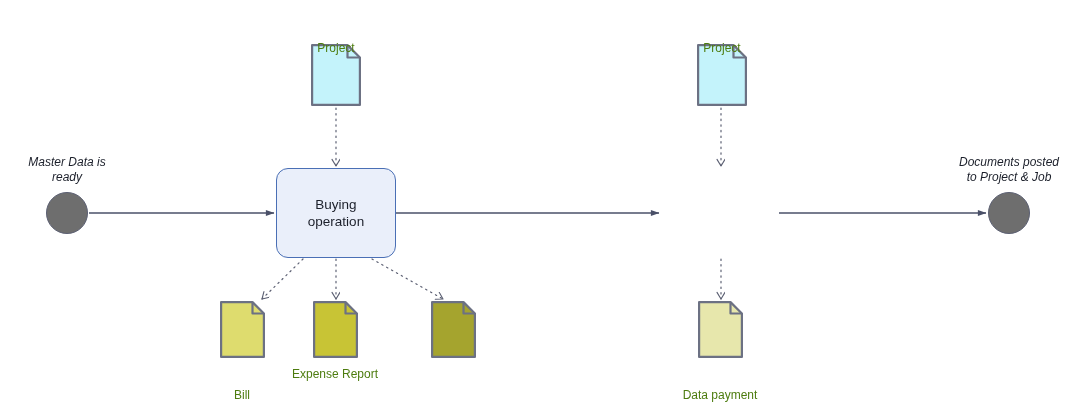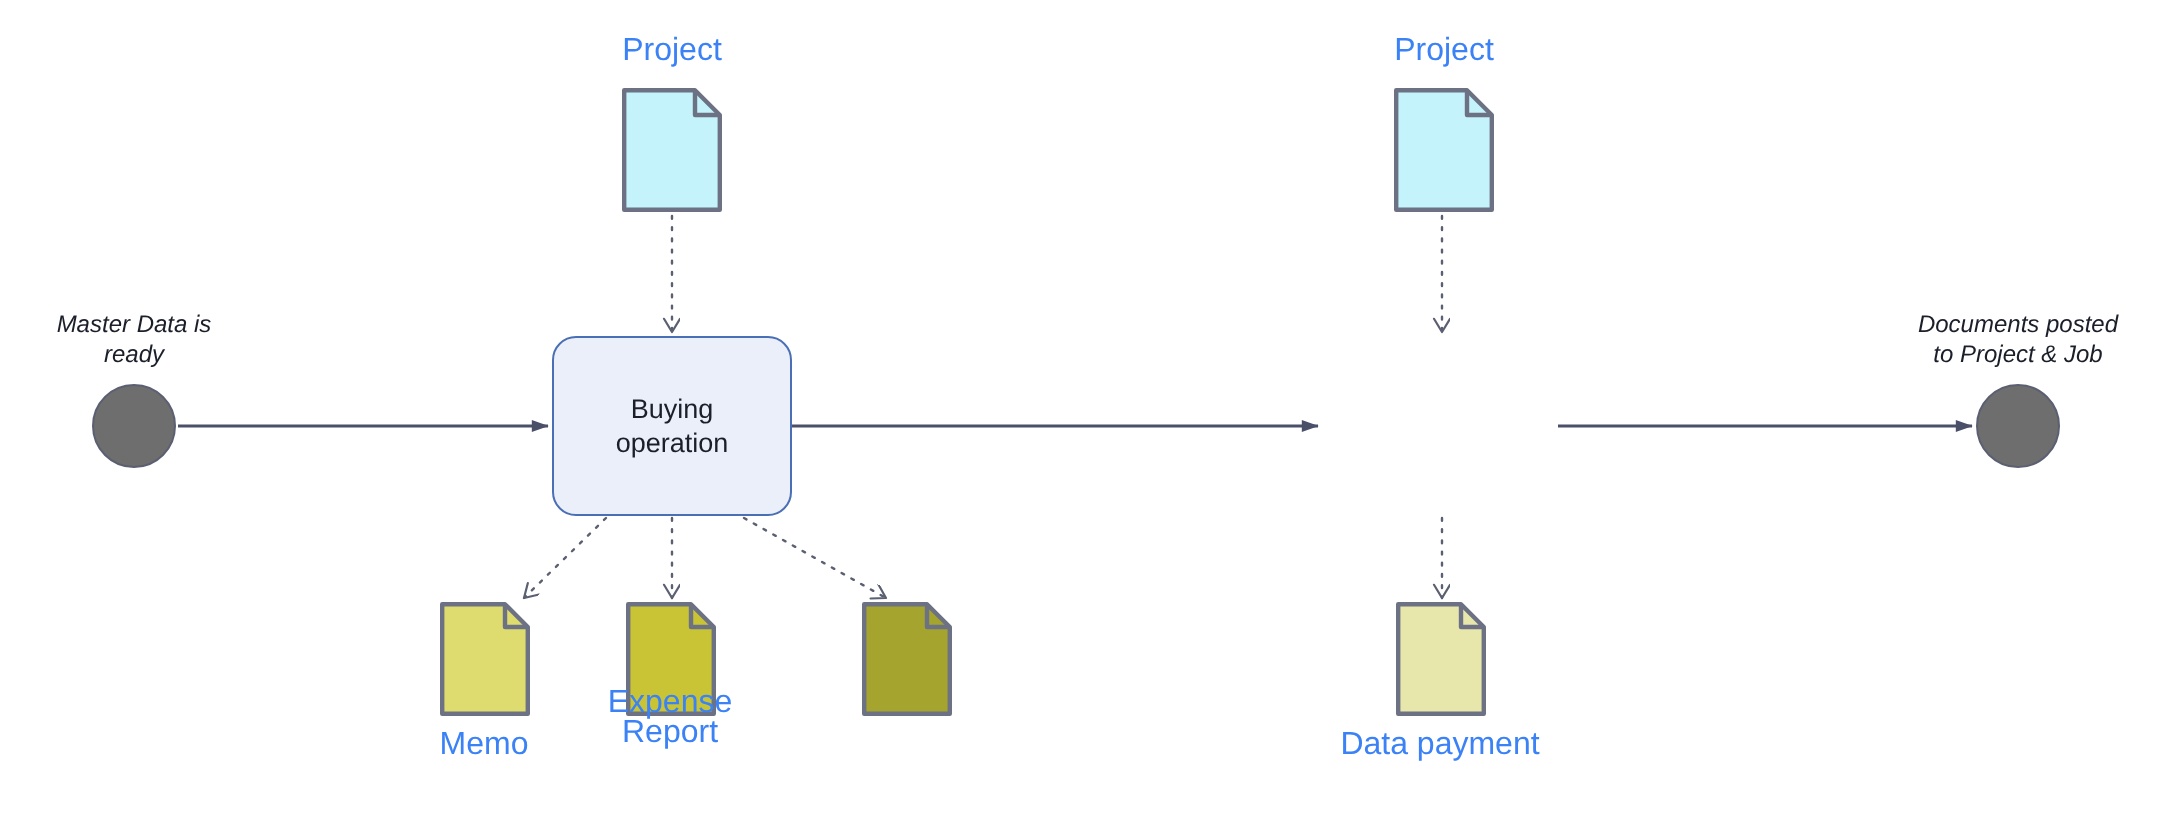--- a/index.html
+++ b/index.html
@@ -64,24 +64,25 @@
   
   .doc-node { position: absolute; }
   .doc-shape {
     position: absolute;
     left: 0;
     top: 0;
   }
   .doc-label {
     position: absolute;
     text-align: center;
-    font-size: 16px;
+    font-size: 12px;
     line-height: 15px;
-    color: #3b82f6;
+    color: #4d7c0f;
     white-space: pre-line;
+    margin-top: 23px;
   }
   .doc-label.above { }
 </style>
 </head>
 <body>
 
 <div id="diagram-root">
 
   <svg id="edge-layer" viewBox="0 0 1088 413">
     <defs>
@@ -148,21 +149,21 @@
     </svg>
   </div>
   <div class="doc-label above" style="left:672px; top:18px; width:100px;">Project</div>
 
   <div class="doc-node" style="left:220px; top:301px; width:45px; height:57px;">
     <svg class="doc-shape" width="45" height="57" viewBox="0 0 45 57">
       <path d="M1.1,1.1 H32.5 L43.9,12.5 V55.9 H1.1 Z" fill="#dedc6e" stroke="#6c7183" stroke-width="2.2" stroke-linejoin="round"></path>
       <path d="M32.5,1.1 V12.5 H43.9" fill="none" stroke="#6c7183" stroke-width="2.2" stroke-linejoin="round"></path>
     </svg>
   </div>
-  <div class="doc-label" style="left:192px; top:365px; width:100px;">Memo</div>
+  <div class="doc-label" style="left:192px; top:365px; width:100px;">Bill</div>
 
   <div class="doc-node" style="left:313px; top:301px; width:45px; height:57px;">
     <svg class="doc-shape" width="45" height="57" viewBox="0 0 45 57">
       <path d="M1.1,1.1 H32.5 L43.9,12.5 V55.9 H1.1 Z" fill="#c8c435" stroke="#6c7183" stroke-width="2.2" stroke-linejoin="round"></path>
       <path d="M32.5,1.1 V12.5 H43.9" fill="none" stroke="#6c7183" stroke-width="2.2" stroke-linejoin="round"></path>
     </svg>
   </div>
   <div class="doc-label" style="left:285px; top:344px; width:100px;">Expense Report</div>
 
   <div class="doc-node" style="left:431px; top:301px; width:45px; height:57px;">

